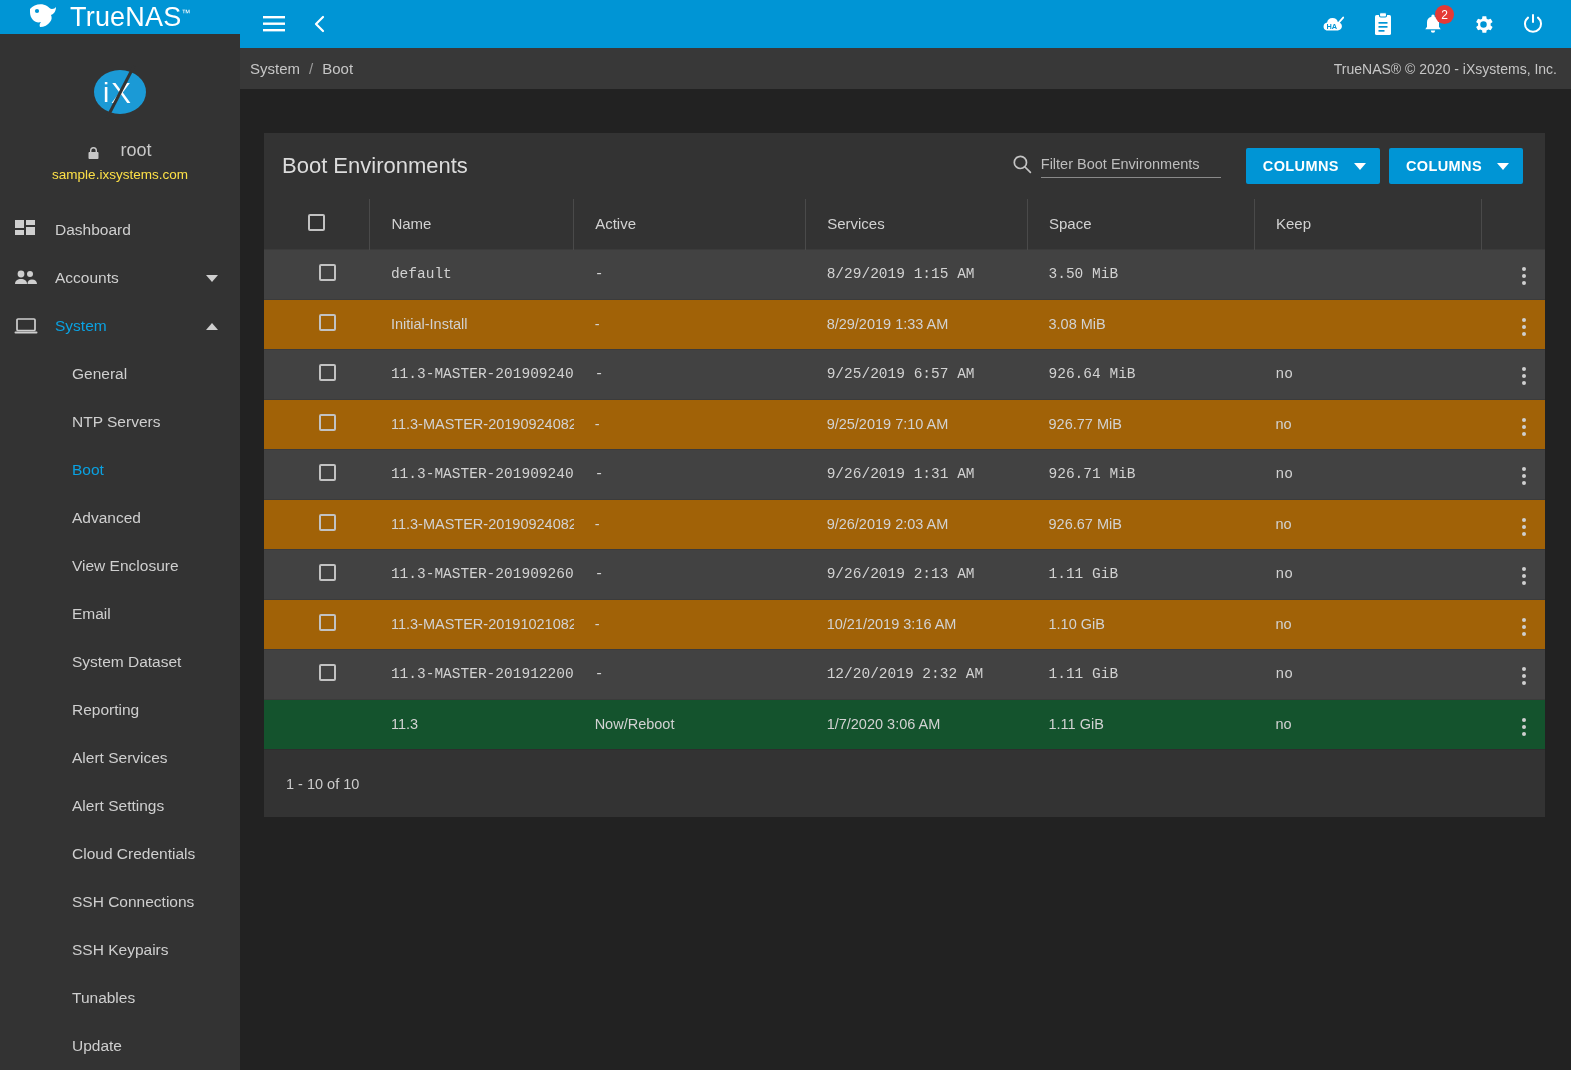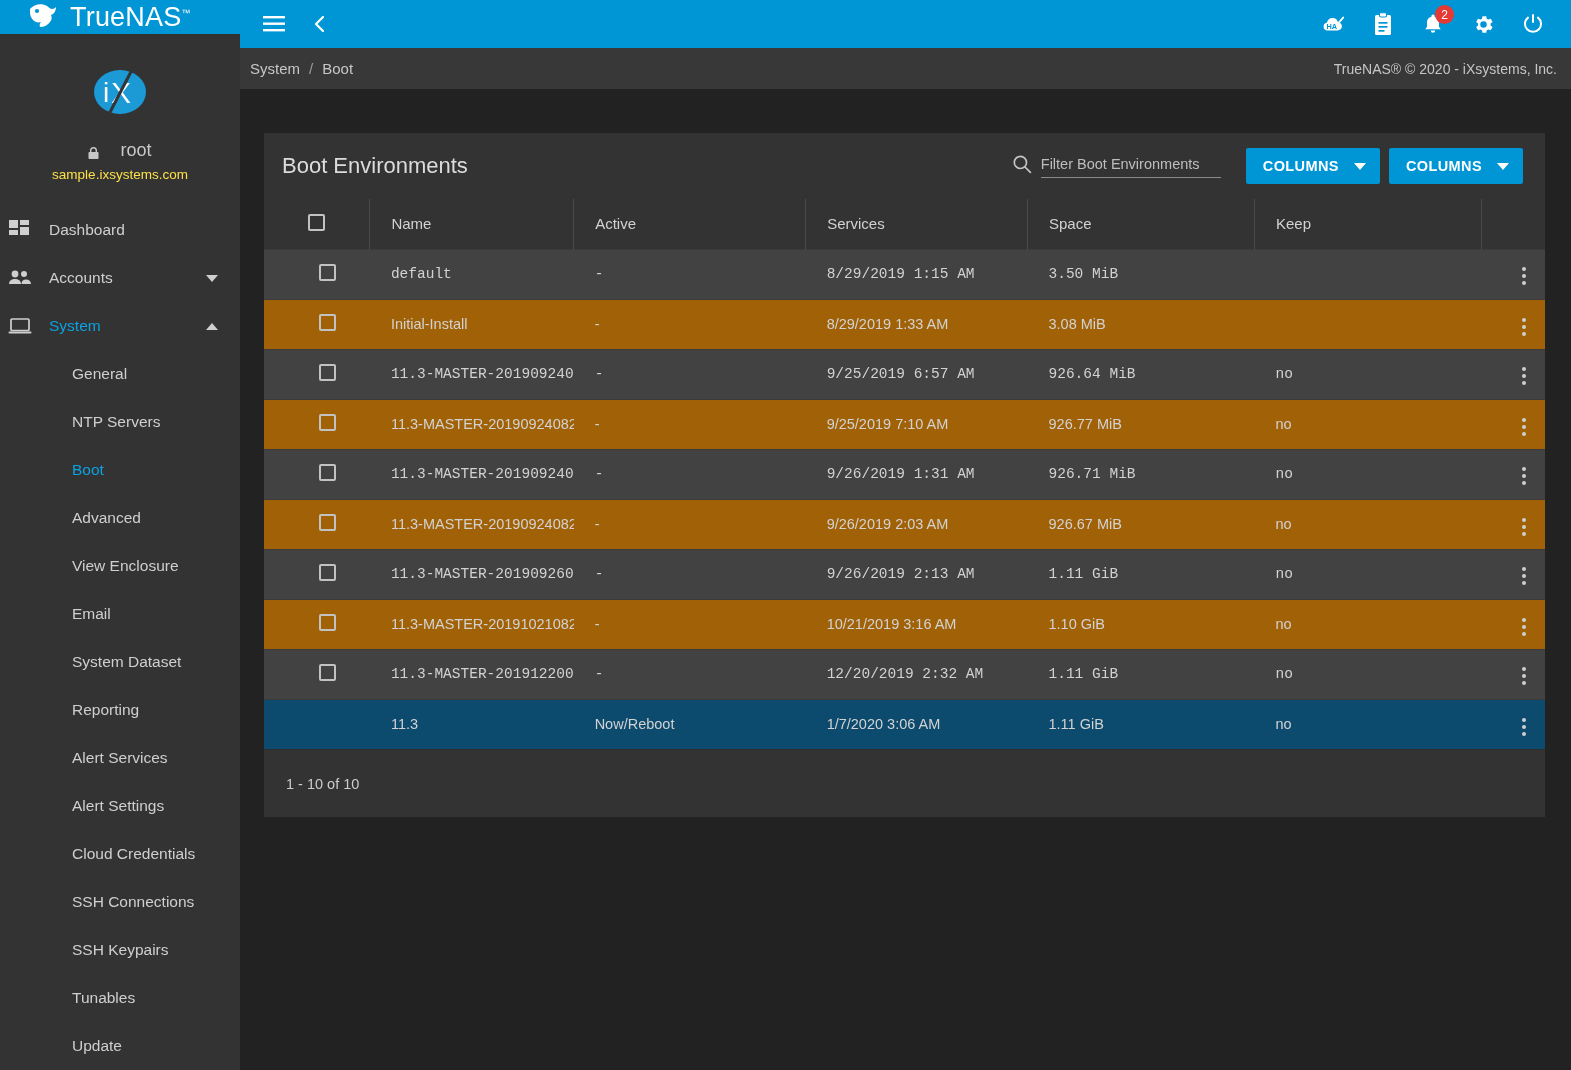--- a/index.html
+++ b/index.html
@@ -35,21 +35,21 @@
   .ix-user {
     margin-top: 16px; color: #c8c8c8; font-size: 18px;
     display: flex; align-items: center; justify-content: center; gap: 21px;
   }
   .lock-ico { width: 11px; height: 13px; display: inline-block; }
   .ix-host { margin-top: 6px; color: #fde047; font-size: 13.5px; }
 
   .nav { margin-top: 24px; }
   .nav-item {
     height: 48px; display: flex; align-items: center;
-    padding-left: 7px; color: #cfcfcf; font-size: 15.5px;
+    padding-left: 13px; color: #cfcfcf; font-size: 15.5px;
     cursor: pointer; position: relative;
   }
   .nav-item .nico { width: 26px; height: 22px; margin-right: 16px; flex: none;
      display:flex; align-items:center; justify-content:center; }
   .nav-item.active { color: #0aa2e2; }
   .nav-caret { position: absolute; right: 22px; width: 0; height: 0;
      border-left: 6px solid transparent; border-right: 6px solid transparent; }
   .caret-down { border-top: 7px solid #cfcfcf; }
   .caret-up   { border-bottom: 7px solid #cfcfcf; }
 
@@ -126,21 +126,21 @@
   }
   .tbl thead th.col-chk { padding-left: 0; text-align: center; }
   .tbl thead th.col-act { border-right: none; }
   .tbl tbody td {
     height: 50px; color: #d2d2d2; font-size: 14.5px;
     padding-left: 21px; border-top: 1px solid #3b3b3b; vertical-align: middle;
     overflow: hidden; white-space: nowrap; text-overflow: clip;
   }
   .tbl tbody tr.odd  td { background: #424242; font-family: Liberation Mono, monospace; }
   .tbl tbody tr.even td { background: #a16207; }
-  .tbl tbody tr.last td { background: #0c4a6e; }
+  .tbl tbody tr.last td { background: #14532d; }
   td.col-chk { padding-left: 0; text-align: center; }
   td.col-act { text-align: center; padding-left: 0; }
 
   .chk {
     width: 17px; height: 17px; border: 2px solid #c2c2c2;
     display: inline-block; border-radius: 2px; cursor: pointer;
     background: transparent;
   }
   .kebab { display: inline-flex; flex-direction: column; gap: 3px;
            cursor: pointer; padding: 4px; }

